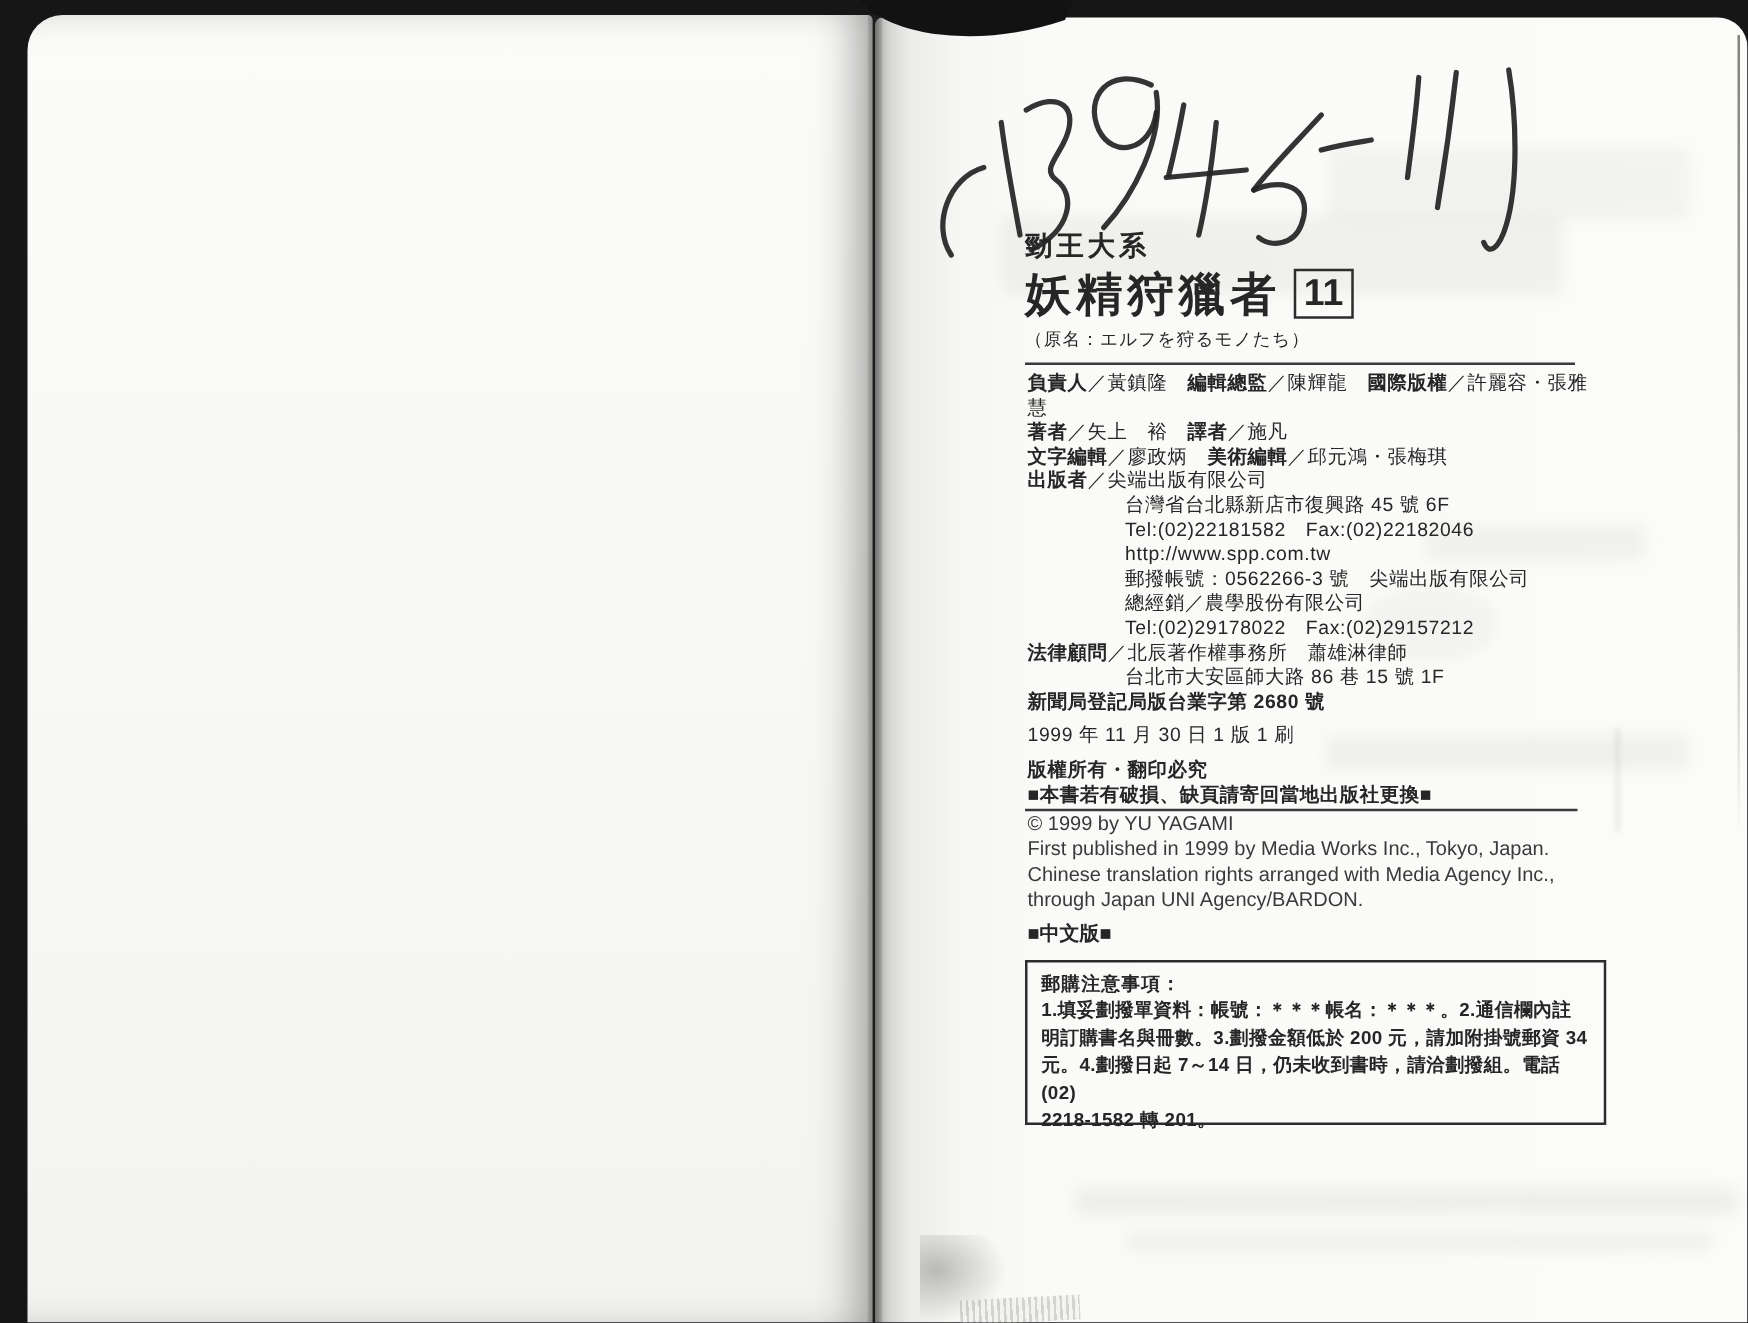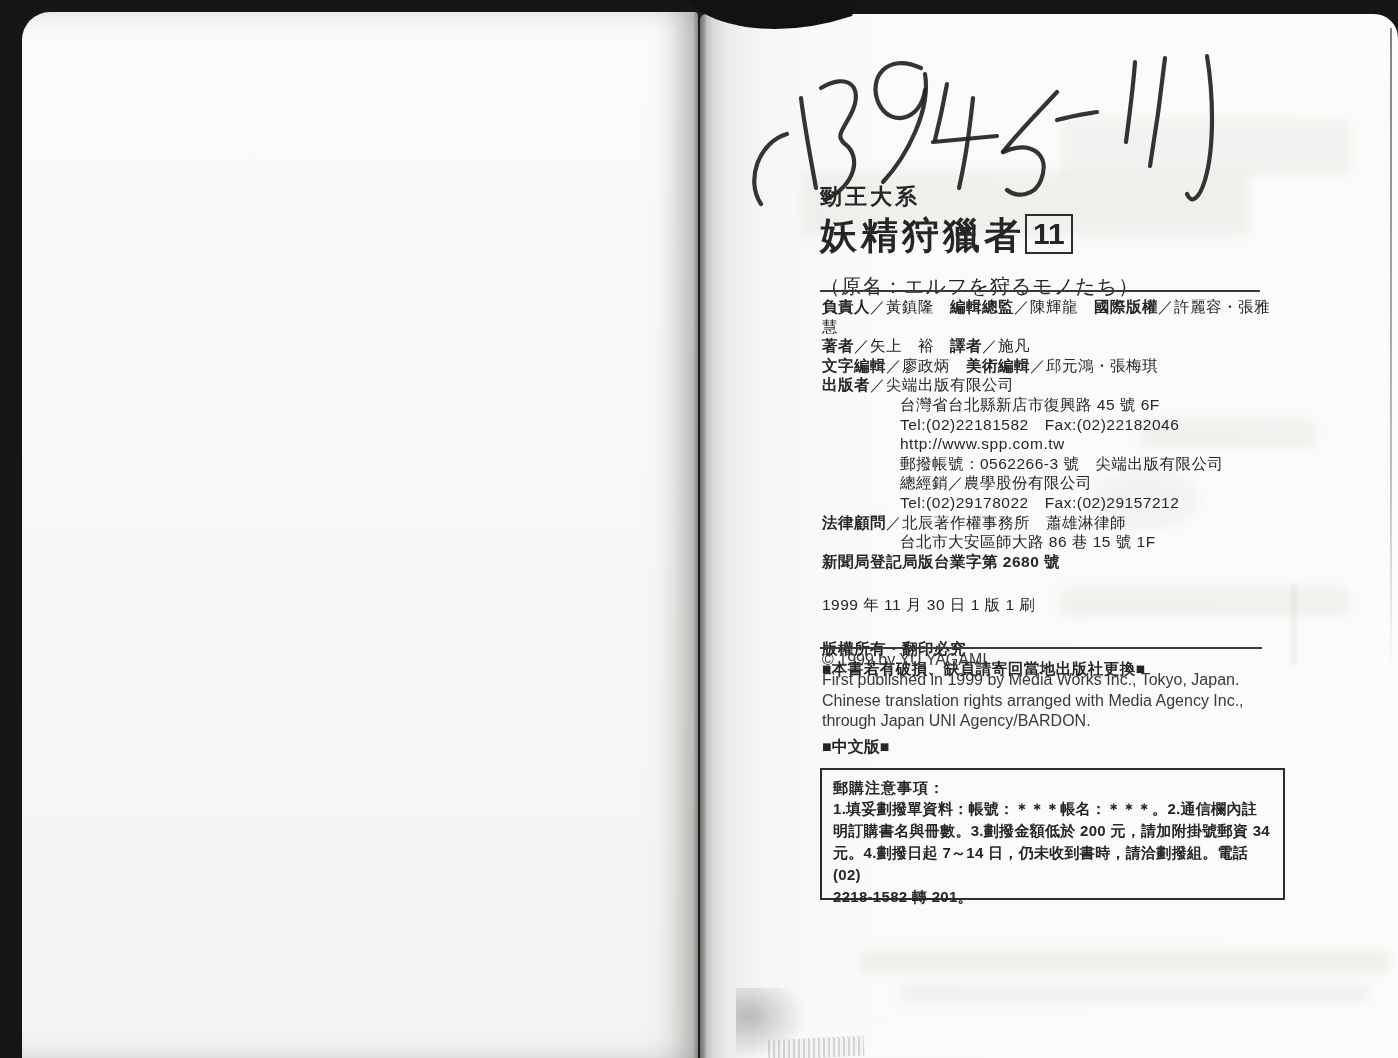--- a/index.html
+++ b/index.html
@@ -52,29 +52,29 @@
   .handwriting{position:absolute;left:735px;top:48px;width:500px;height:170px;}
   .handwriting svg{display:block;width:100%;height:100%;}
   .handwriting path{fill:none;stroke:#232323;stroke-width:4.2;stroke-linecap:round;opacity:.92;}
   
   .cjk{color:#262626;}
   .title-block{position:absolute;left:820px;top:182px;width:442px;text-align:left;}
   .series-title{font-size:22px;letter-spacing:3px;font-weight:600;}
   .book-title-line{margin-top:2px;font-size:37px;font-weight:700;letter-spacing:4px;line-height:44px;}
   .volume-badge{
     display:inline-block;border:2px solid #2d2d2d;font-size:30px;font-weight:600;
-    padding:0 6px;letter-spacing:0;line-height:36px;vertical-align:4px;
+    padding:0 6px;margin-left:10px;letter-spacing:0;line-height:36px;vertical-align:4px;
   }
-  .original-title{margin-top:15px;font-size:20px;letter-spacing:1px;font-weight:500;}
+  .original-title{margin-top:5px;font-size:14px;letter-spacing:1px;font-weight:500;}
   .rule{position:absolute;height:2px;background:#3a3a3a;}
   .rule-top{left:820px;top:290px;width:440px;}
   .rule-mid{left:820px;top:647px;width:442px;}
   .credits{position:absolute;left:822px;top:297px;width:460px;font-size:15.5px;line-height:19.6px;letter-spacing:.5px;}
   .credits .indent{padding-left:78px;}
-  .credits .gap{margin-top:24px;}
+  .credits .gap{margin-top:8px;}
   .b{font-weight:700;}
   .english-block{position:absolute;left:822px;top:650px;width:460px;font-size:16px;line-height:20.4px;color:#3a3a3a;}
   .cn-edition{position:absolute;left:822px;top:737px;font-size:16px;font-weight:700;}
   .mail-box{
     position:absolute;left:820px;top:768px;width:465px;height:132px;
     border:2.5px solid #2c2c2c;box-sizing:border-box;padding:7px 11px 0 11px;
   }
   .mail-box .gen-line{font-size:15px;font-weight:600;line-height:22px;letter-spacing:.3px;}
   .mail-title{font-size:15px;font-weight:700;line-height:21px;letter-spacing:1px;}
 </style>

